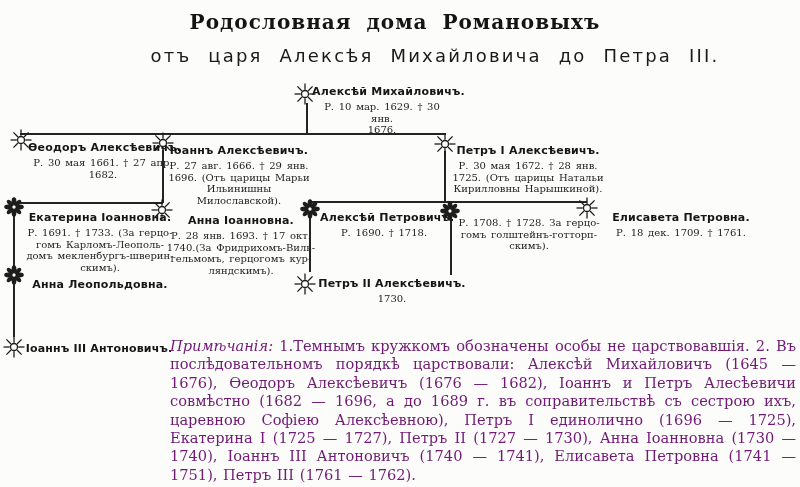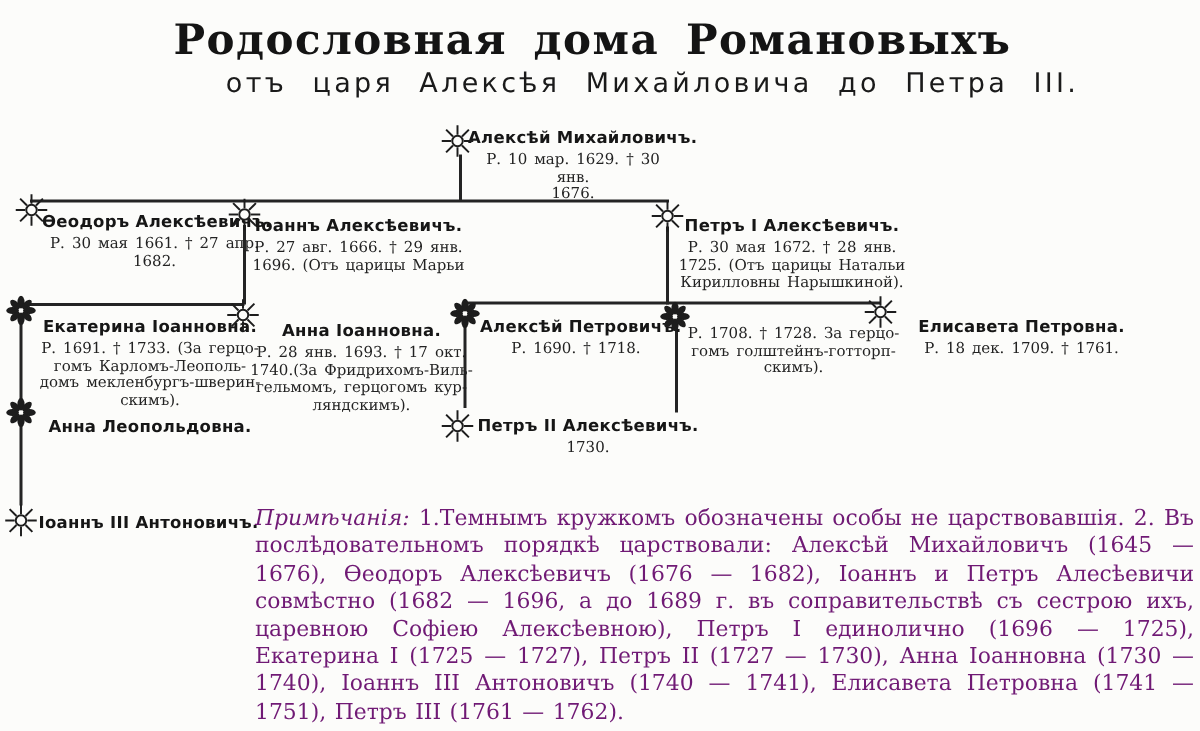--- a/index.html
+++ b/index.html
@@ -4,21 +4,21 @@
 <style>
   html,body{margin:0;padding:0;}
   body{
     width:800px;height:487px;position:relative;overflow:hidden;
     background:#fcfcfa;color:#1d1d1d;
     font-family:"DejaVu Serif",serif;
   }
   .page{position:absolute;inset:0;}
   .title{
     position:absolute;left:0;top:10px;width:790px;text-align:center;
-    font-family:"DejaVu Serif",serif;font-weight:bold;font-size:28px;
+    font-family:"DejaVu Serif",serif;font-weight:bold;font-size:20px;
     letter-spacing:1px;word-spacing:7px;color:#141414;
   }
   .subtitle{
     position:absolute;left:40px;top:45px;width:790px;text-align:center;
     font-family:"DejaVu Sans",sans-serif;font-size:18px;
     letter-spacing:2.2px;word-spacing:9px;color:#1a1a1a;
   }
   .node{position:absolute;}
   .sym{position:absolute;width:22px;height:22px;display:block;}
   .pname{
@@ -118,20 +118,21 @@
   <div class="node" style="left:164px;top:144px;width:150px">
     <span class="sym" style="left:-12px;top:-12px">
         <svg width="22" height="22">
           <use href="#sunicon"></use>
         </svg>
       </span>
     <div class="pname">Іоаннъ Алексѣевичъ.</div>
     <div class="pbody">
       <div>Р. 27 авг. 1666. † 29 янв.</div>
       <div>1696. (Отъ царицы Марьи</div>
+      <div>Ильинишны Милославской).</div>
     </div>
   </div>
 
   <div class="node" style="left:452px;top:144px;width:152px">
     <span class="sym" style="left:-18px;top:-11px">
         <svg width="22" height="22">
           <use href="#sunicon"></use>
         </svg>
       </span>
     <div class="pname">Петръ I Алексѣевичъ.</div>

